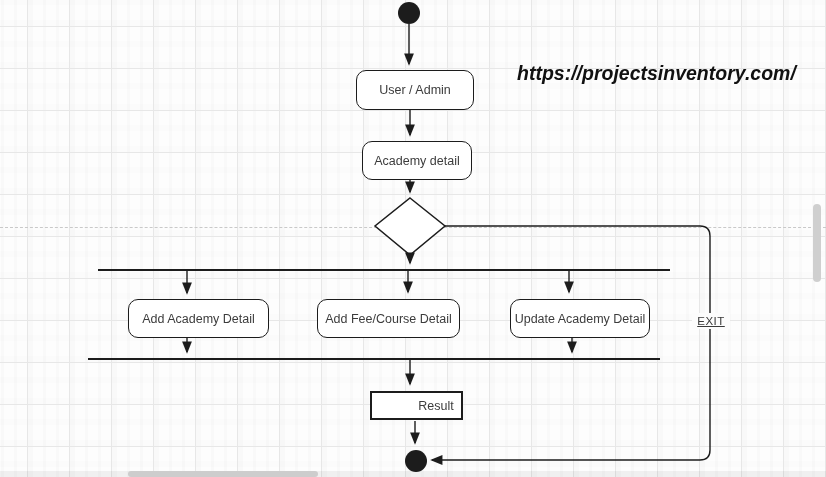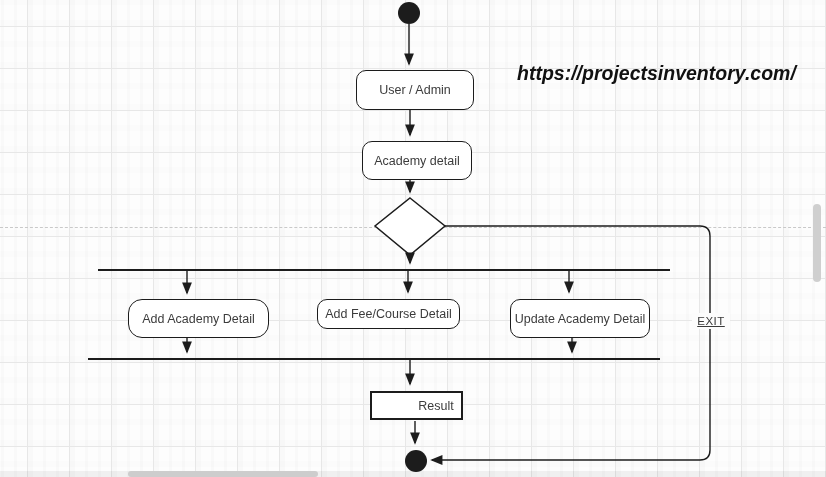--- a/index.html
+++ b/index.html
@@ -58,22 +58,22 @@
     z-index: 3;
     box-sizing: border-box;
     white-space: nowrap;
   }
   .activity.result {
     border-radius: 0;
     border-width: 2px;
   }
   .n-user     { left: 348px; top: 70px;  width: 118px; height: 40px; margin-left: 8px; }
   .n-academy  { left: 362px; top: 141px; width: 110px; height: 39px; }
-  .n-add-acad { left: 128px; top: 299px; width: 141px; height: 39px; border-radius: 14px; }
-  .n-add-fee  { left: 317px; top: 299px; width: 143px; height: 30px; }
+  .n-add-acad { left: 128px; top: 299px; width: 141px; height: 39px; }
+  .n-add-fee  { left: 317px; top: 299px; width: 143px; height: 39px; }
   .n-update   { left: 510px; top: 299px; width: 140px; height: 39px; }
   .n-result   { left: 370px; top: 391px; width: 93px;  height: 29px; padding-left: 39px; }
   .exit-label {
     position: absolute;
     left: 692px; top: 313px;
     width: 38px; height: 16px;
     background: #fcfcfc;
     display: flex;
     align-items: center;
     justify-content: center;

